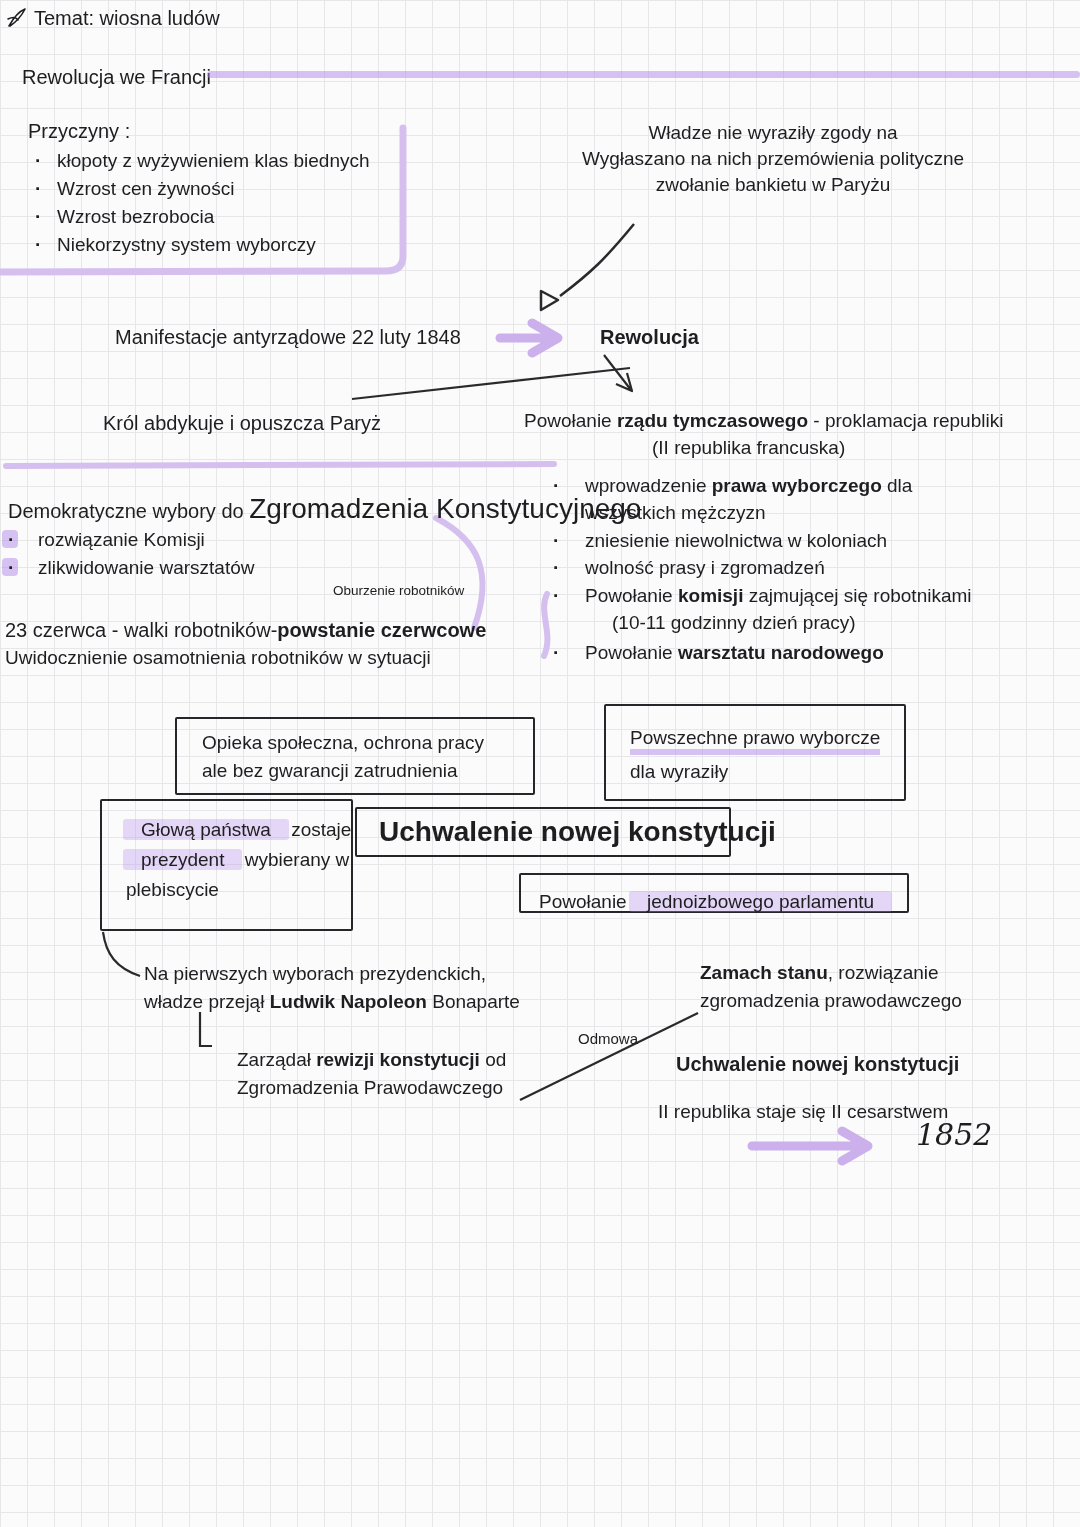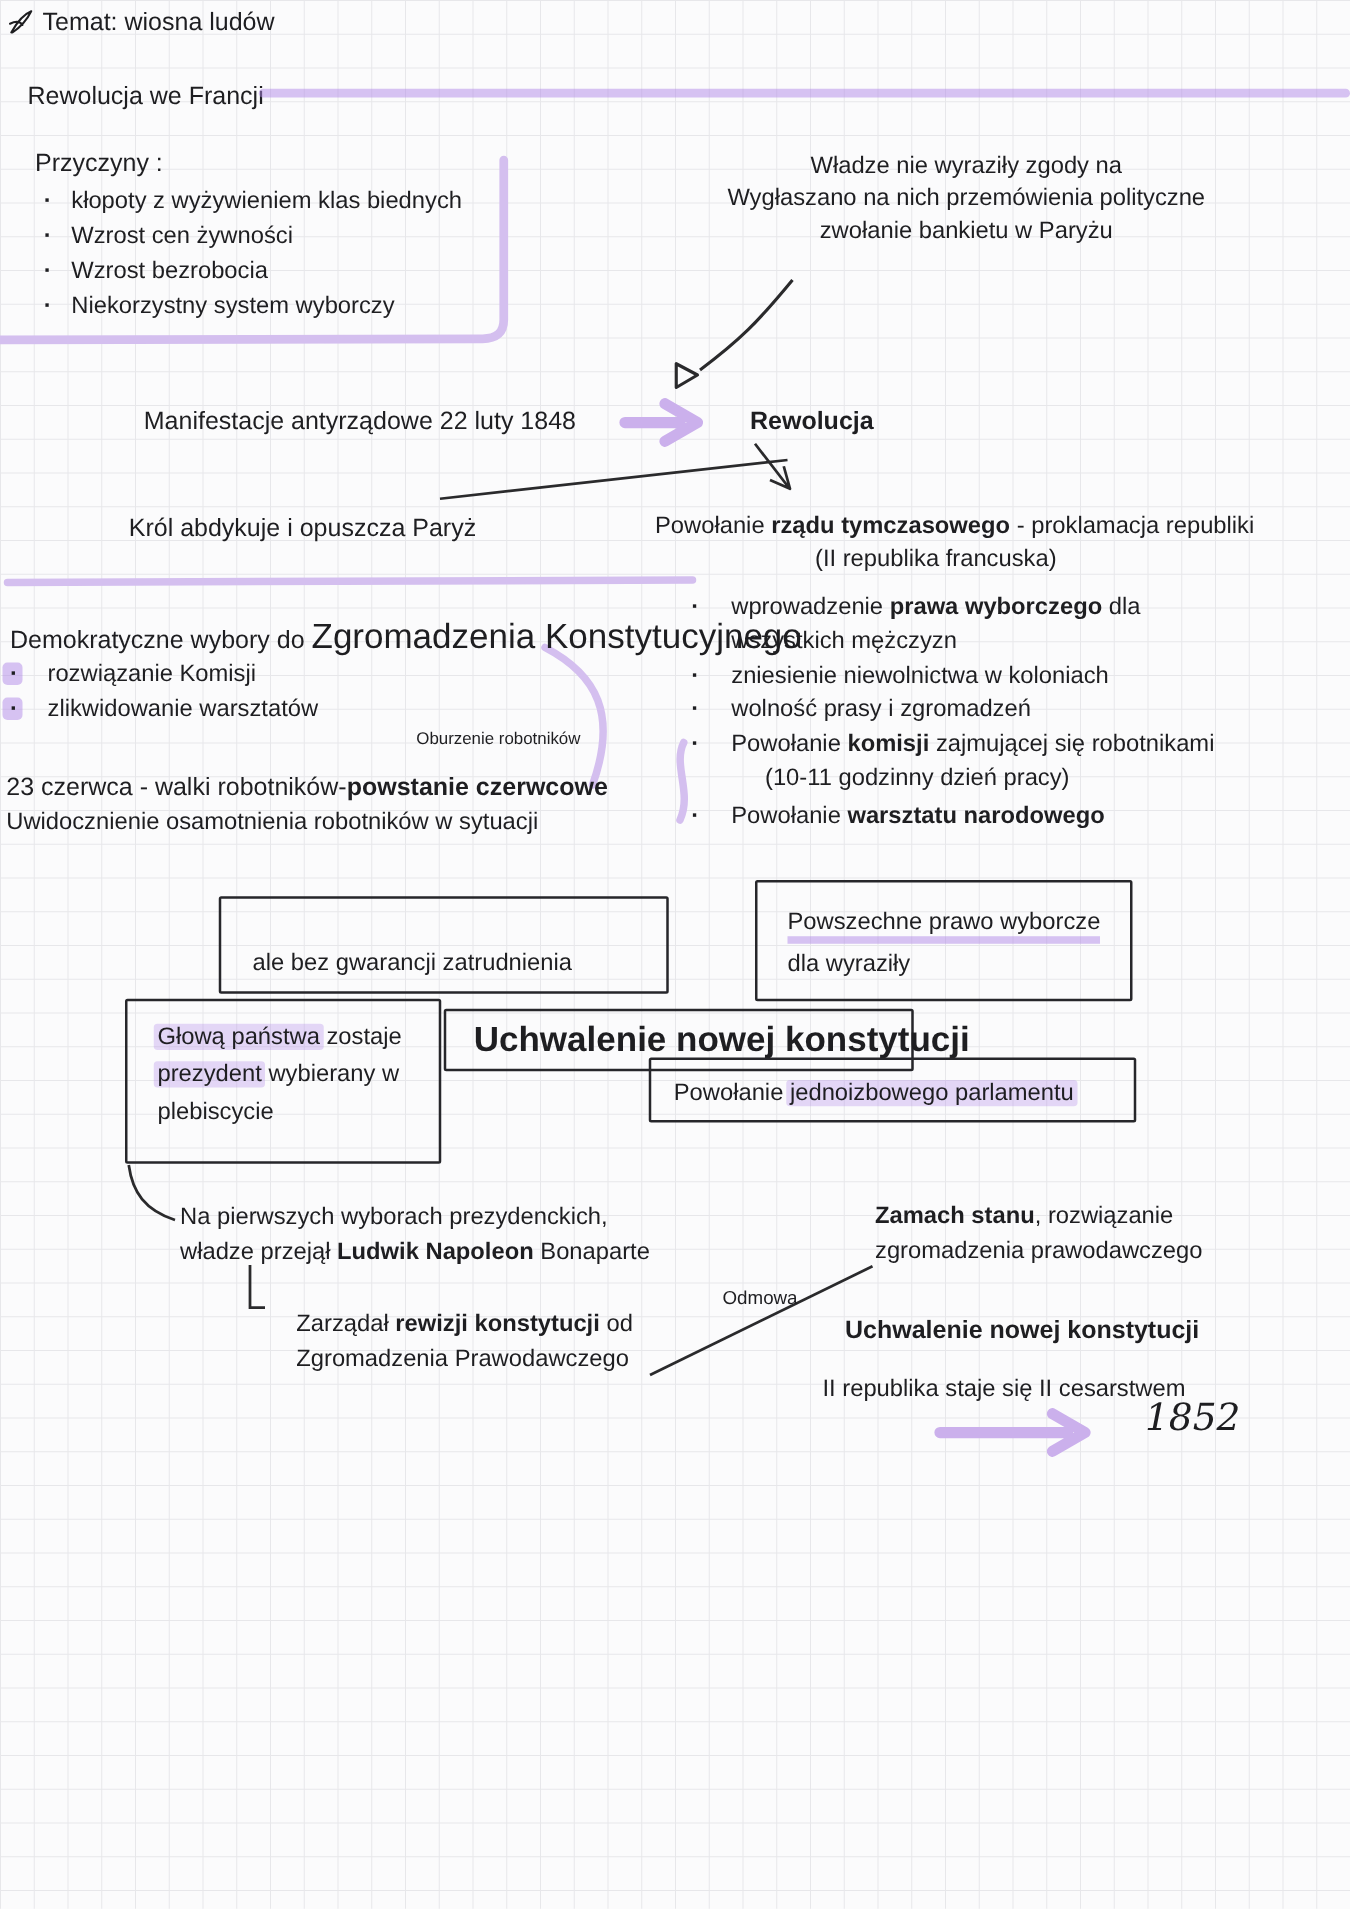--- a/index.html
+++ b/index.html
@@ -14,21 +14,21 @@
       linear-gradient(to bottom, #e7e7ea 1px, transparent 1px);
     background-size:27px 27px;
     overflow:hidden;
   }
   .t { position:absolute; font-size:19px; line-height:26px; white-space:nowrap; }
   .sz20 { font-size:20px; }
   .sz21 { font-size:28px; }
   .small { font-size:13.5px; }
   b { font-weight:bold; }
   .strip { position:absolute; background:rgba(177,138,232,.50); border-radius:4px; }
-  .hl { background:rgba(177,138,232,.32); border-radius:3px; padding:0 3px; margin:12px -3px; }
+  .hl { background:rgba(177,138,232,.32); border-radius:3px; padding:0 18px; margin:12px -3px; }
   .uline { border-bottom:6px solid rgba(177,138,232,.50); padding-bottom:1px; }
   .box { position:absolute; border:2px solid #26262a; border-radius:2px; background:transparent; }
   .li { padding-left:0; }
   .dot { position:absolute; left:-22px; top:0; font-weight:bold; }
   .dot::before { content:"·"; }
   .dot-far { left:-32px; }
   svg.overlay { position:absolute; left:0; top:0; pointer-events:none; }
   .year { font-family:"DejaVu Serif", serif; font-style:italic; font-size:30px; }
   .center { text-align:center; }
 </style>
@@ -93,39 +93,40 @@
 <div class="strip" style="left:2px; top:530px; width:16px; height:18px;"></div>
 <div class="strip" style="left:2px; top:558px; width:16px; height:18px;"></div>
 <div class="t li" style="left:38px; top:527px;"><span class="dot" style="left:-30px;"></span><span>rozwiązanie Komisji</span></div>
 <div class="t li" style="left:38px; top:555px;"><span class="dot" style="left:-30px;"></span><span>zlikwidowanie warsztatów</span></div>
 <div class="t small" style="left:333px; top:578px;"><span>Oburzenie robotników</span></div>
 
 <div class="t sz20" style="left:5px; top:617px;"><span>23 czerwca - walki robotników-</span><b>powstanie czerwcowe</b></div>
 <div class="t" style="left:5px; top:645px;"><span>Uwidocznienie osamotnienia robotników w sytuacji</span></div>
 
 <div class="box" style="left:175px; top:717px; width:360px; height:78px;">
+  <div class="t" style="left:25px; top:11px;"><span>Opieka społeczna, ochrona pracy</span></div>
   <div class="t" style="left:25px; top:39px;"><span>ale bez gwarancji zatrudnienia</span></div>
 </div>
 
 <div class="box" style="left:604px; top:704px; width:302px; height:97px;">
   <div class="t" style="left:24px; top:19px;"><span class="uline">Powszechne prawo wyborcze</span></div>
   <div class="t" style="left:24px; top:53px;"><span>dla wyraziły</span></div>
 </div>
 
 <div class="box" style="left:355px; top:807px; width:376px; height:50px;">
   <div class="t sz21" style="left:22px; top:10px;"><b>Uchwalenie nowej konstytucji</b></div>
 </div>
 
 <div class="box" style="left:100px; top:799px; width:253px; height:132px;">
   <div class="t" style="left:24px; top:14px; line-height:30px;"><span class="hl">Głową państwa</span><span> zostaje</span></div>
   <div class="t" style="left:24px; top:44px; line-height:30px;"><span class="hl">prezydent</span><span> wybierany w</span></div>
   <div class="t" style="left:24px; top:74px; line-height:30px;"><span>plebiscycie</span></div>
 </div>
 
-<div class="box" style="left:519px; top:846px; width:390px; height:52px;">
+<div class="box" style="left:519px; top:873px; width:390px; height:40px;">
   <div class="t" style="left:18px; top:14px;"><span>Powołanie </span><span class="hl">jednoizbowego parlamentu</span></div>
 </div>
 
 <div class="t" style="left:144px; top:961px;"><span>Na pierwszych wyborach prezydenckich,</span></div>
 <div class="t" style="left:144px; top:989px;"><span>władze przejął </span><b>Ludwik Napoleon</b><span> Bonaparte</span></div>
 
 <div class="t" style="left:237px; top:1047px;"><span>Zarządał </span><b>rewizji konstytucji</b><span> od</span></div>
 <div class="t" style="left:237px; top:1075px;"><span>Zgromadzenia Prawodawczego</span></div>
 
 <div class="t" style="left:578px; top:1026px; font-size:15px;"><span>Odmowa</span></div>

